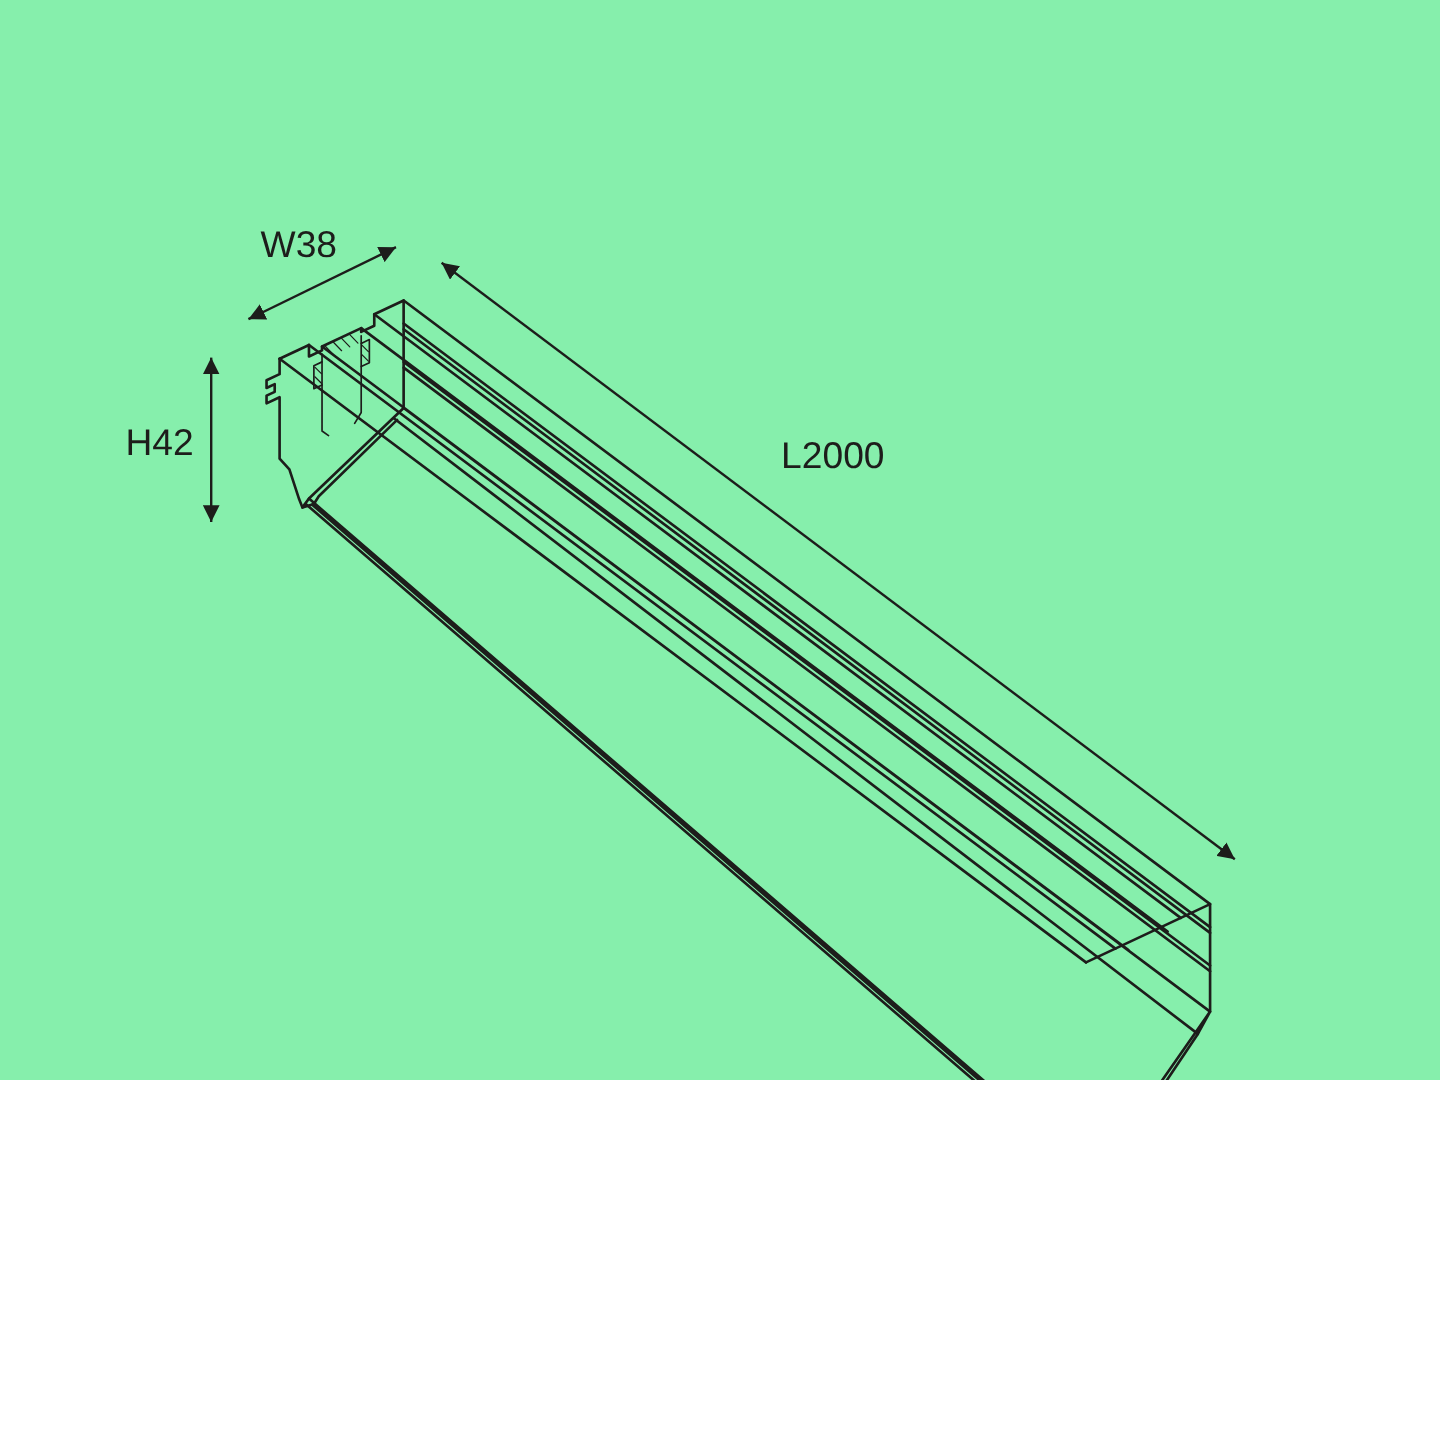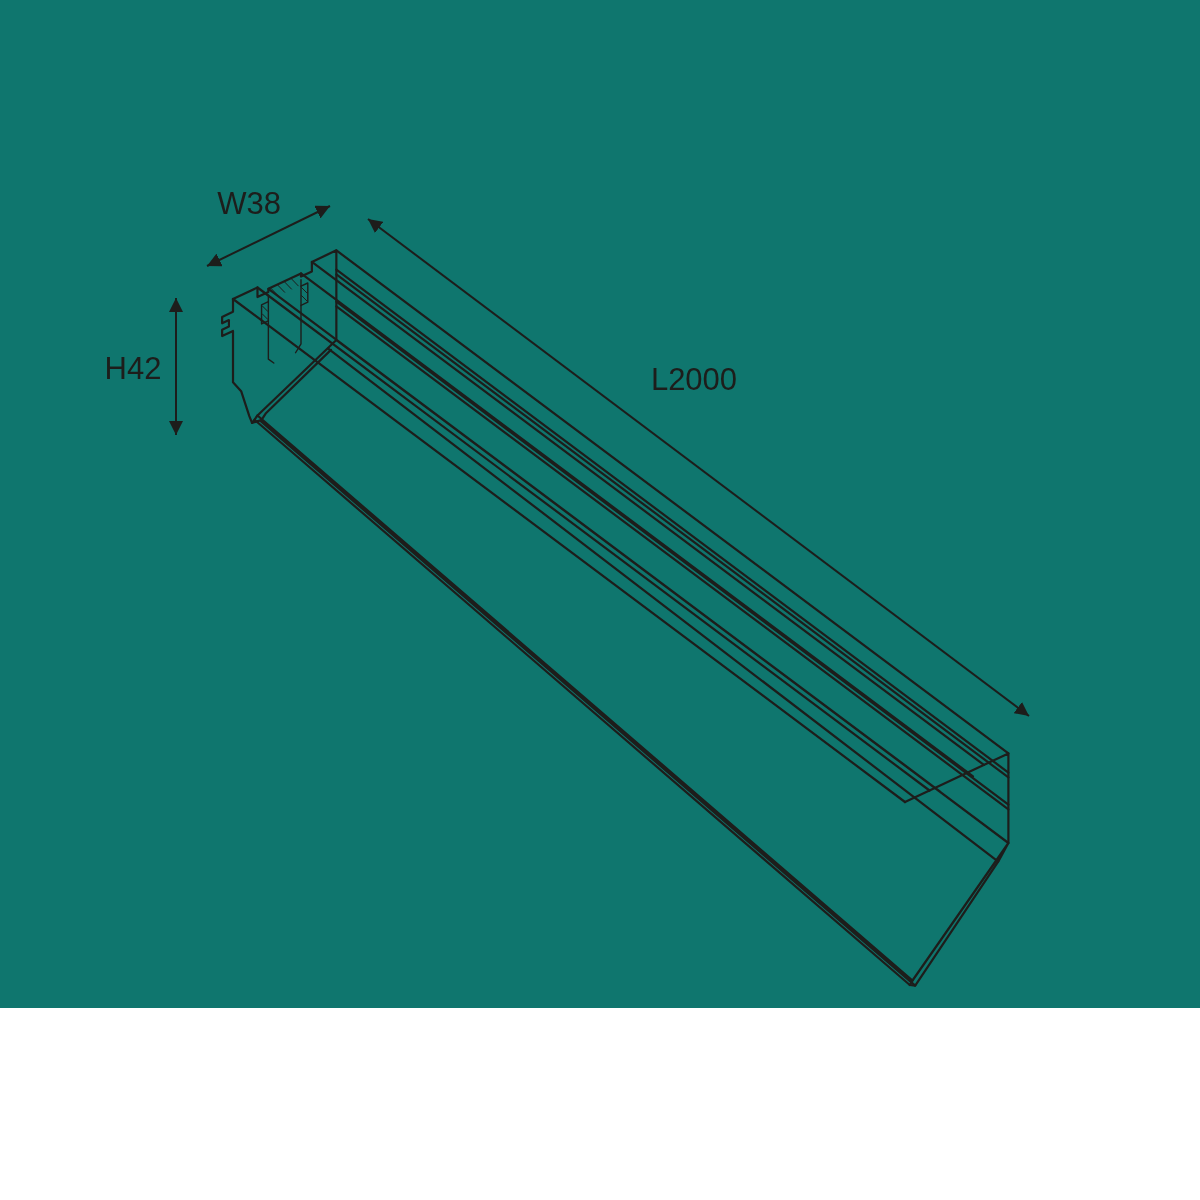--- a/index.html
+++ b/index.html
@@ -6,22 +6,22 @@
     margin: 0;
     padding: 0;
     background: #ffffff;
     width: 1200px;
     height: 1200px;
     font-family: "Liberation Sans", sans-serif;
   }
   .canvas {
     position: relative;
     width: 1200px;
-    height: 1008px;
-    background: #0f766e;
+    height: 900px;
+    background: #86efac;
     overflow: hidden;
   }
   svg text {
     font-family: "Liberation Sans", sans-serif;
     font-size: 31px;
     fill: #1d1d1b;
   }
   .outline    { fill: none; stroke: #1d1d1b; stroke-width: 2.2; stroke-linecap: round; stroke-linejoin: round; }
   .detail     { fill: none; stroke: #1d1d1b; stroke-width: 1.4; stroke-linecap: round; stroke-linejoin: round; }
   .hatch      { fill: none; stroke: #1d1d1b; stroke-width: 1;   stroke-linecap: round; }

